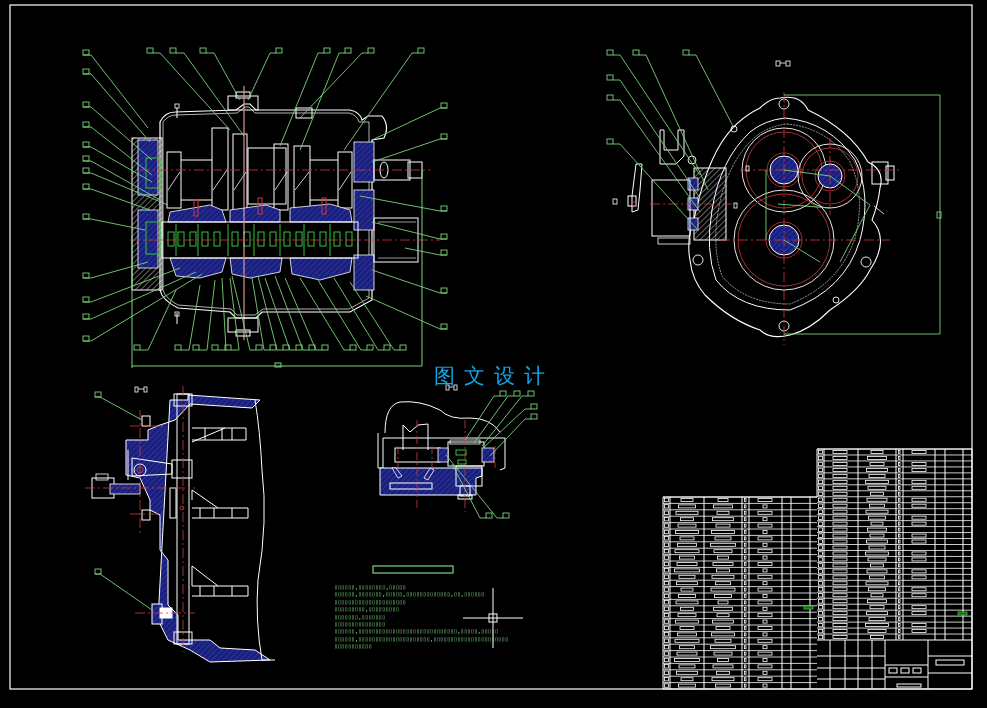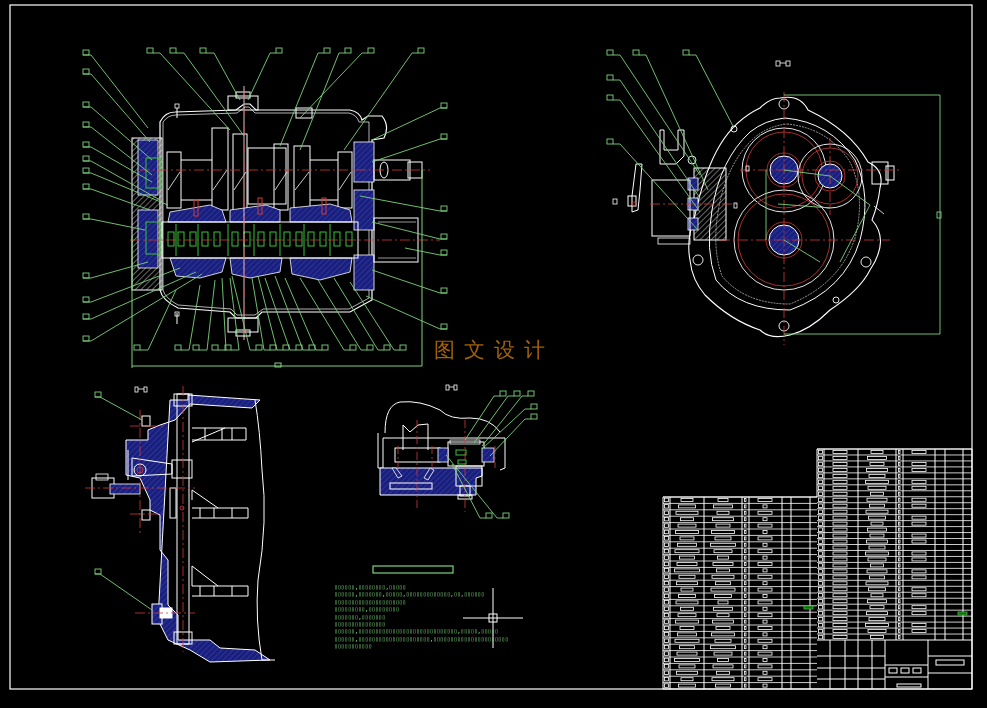--- a/index.html
+++ b/index.html
@@ -1,18 +1,18 @@
 <!DOCTYPE html>
 <html><head>
 <meta charset="utf-8">
 <style>
   html,body{margin:0;padding:0;background:#000;}
   body{width:987px;height:708px;overflow:hidden;position:relative;font-family:"DejaVu Sans",sans-serif;}
   #canvas{position:absolute;left:0;top:0;width:987px;height:708px;}
-  .title-text{position:absolute;left:434px;top:336px;color:#a16207;font-family:"DejaVu Serif",serif;font-size:21px;letter-spacing:9px;}
+  .title-text{position:absolute;left:434px;top:362px;color:#0ea5e9;font-family:"DejaVu Serif",serif;font-size:21px;letter-spacing:9px;}
   svg text{font-family:"DejaVu Sans Mono",monospace;}
 </style>
 </head>
 <body>
 
 <svg id="canvas" viewBox="0 0 987 708" xmlns="http://www.w3.org/2000/svg">
   <defs>
     <pattern id="hatch" width="4" height="4" patternUnits="userSpaceOnUse" patternTransform="rotate(45)">
       <rect width="4" height="4" fill="#1a1f7a"></rect>
       <line x1="0" y1="0" x2="0" y2="4" stroke="#3b46c4" stroke-width="1"></line>

